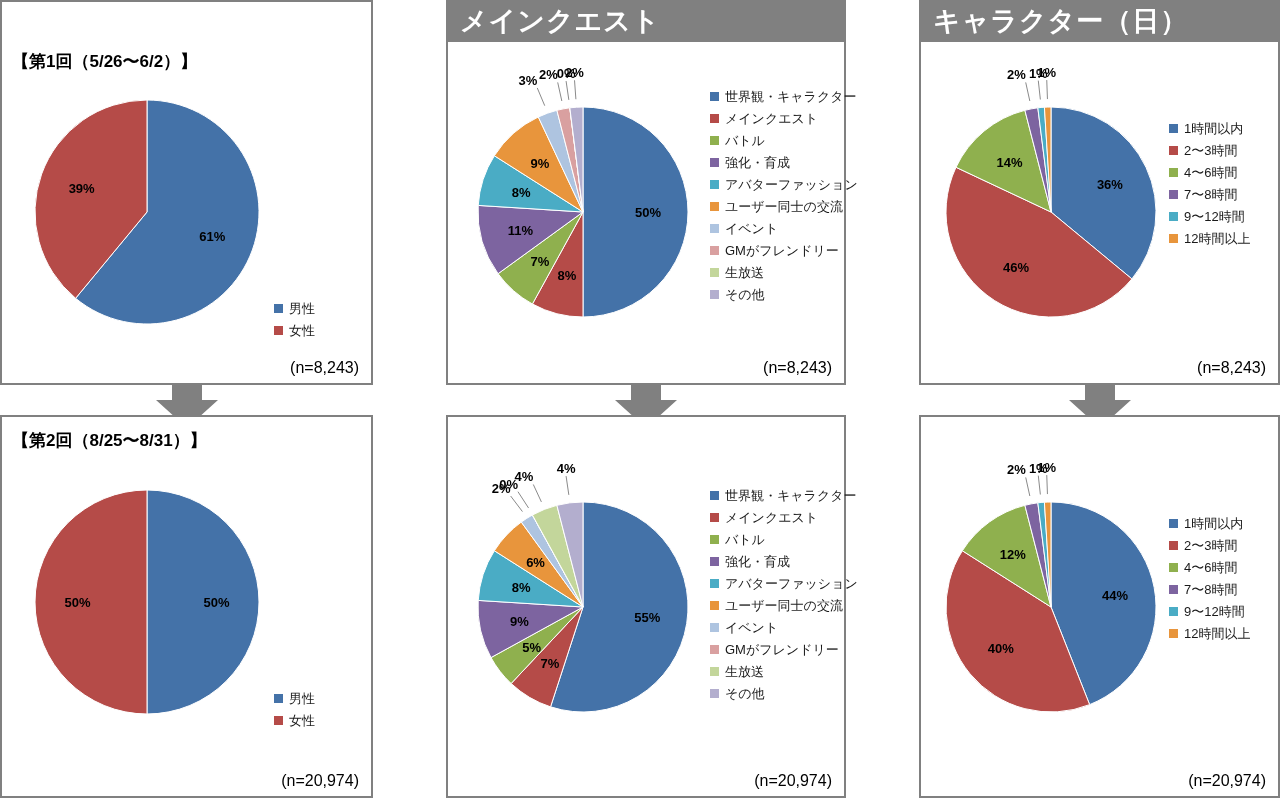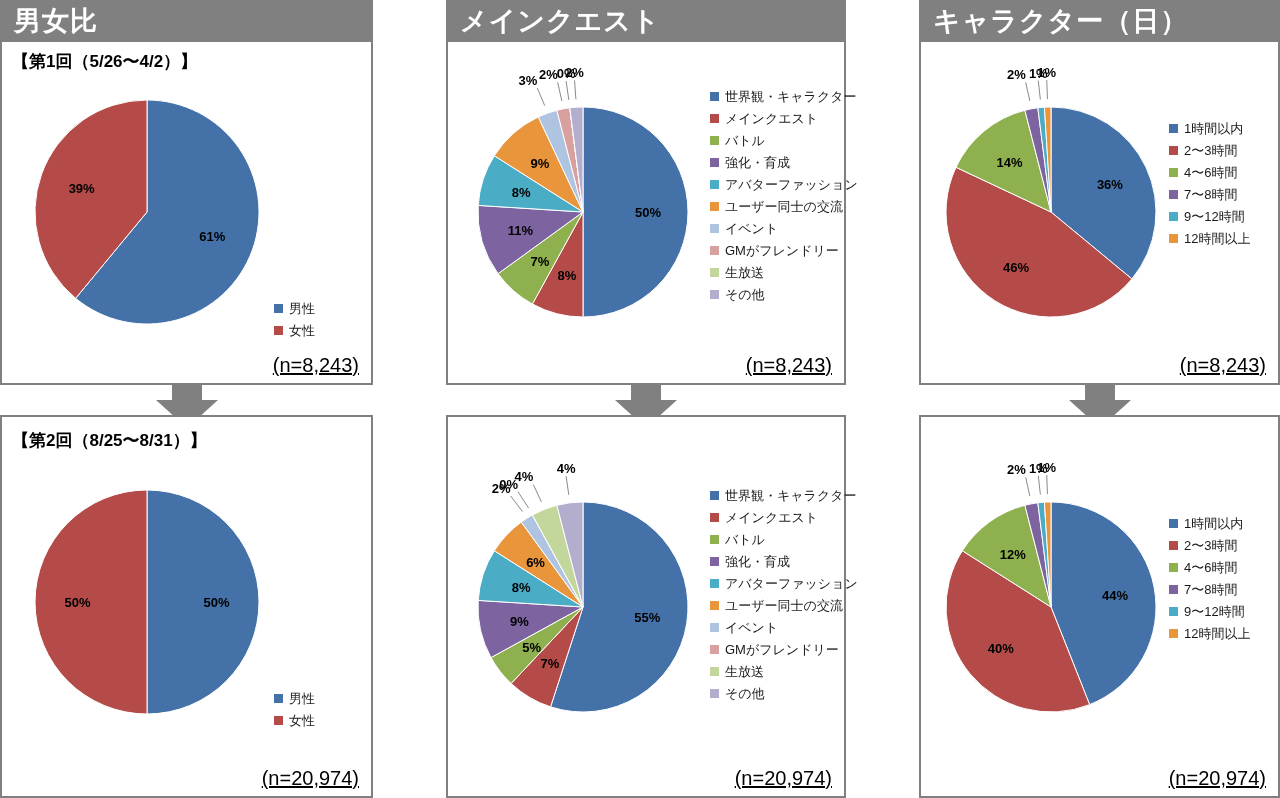--- a/index.html
+++ b/index.html
@@ -27,21 +27,21 @@
     box-sizing:border-box;
     position:relative;
     background:#ffffff;
   }
   .round-label{
     position:absolute;left:10px;top:10px;
     font-size:17px;font-weight:bold;color:#000;
   }
   .n-label{
     position:absolute;right:12px;bottom:6px;
-    font-size:20px;color:#000;text-decoration:underline;
+    font-size:16px;color:#000;
   }
   .chart-wrap{position:absolute;inset:0;}
   svg.pie{position:absolute;}
   .legend{
     position:absolute;
     font-size:13px;
     color:#1a1a1a;
     line-height:1.0;
     text-align:center;
   }
@@ -61,22 +61,21 @@
   .arrow-cell{display:flex;align-items:center;justify-content:center;}
   .arrow{width:62px;height:56px;}
   .spacer{background:#ffffff;}
 </style>
 </head>
 <body>
 
 <div class="grid">
 
   <div class="panel" style="grid-column:1;grid-row:1;">
-    <div class="col-title">男女比</div>
-    <div class="round-label" style="top:48px;">【第1回（5/26〜4/2）】</div>
+    <div class="round-label" style="top:48px;">【第1回（5/26〜6/2）】</div>
     <div class="chart-wrap" id="c-gender-first">
         <svg class="pie" width="260" height="280" viewBox="0 0 260 280" style="left: 20px; top: 75px;">
           <path d="M 125 135 L 125 23 A 112 112 0 1 1 53.608513148146756 221.29748319088839 Z" fill="#4472a8" stroke="#ffffff" stroke-width="1"></path>
           <text x="190.3347605961814" y="163.52196118183303" text-anchor="middle" class="pct">61%</text>
           <path d="M 125 135 L 53.608513148146756 221.29748319088839 A 112 112 0 0 1 124.99999999999999 23 Z" fill="#b54b48" stroke="#ffffff" stroke-width="1"></path>
           <text x="59.665239403818575" y="116.478038818167" text-anchor="middle" class="pct">39%</text>
         </svg>
         <div class="legend" style="left: 272px; top: 300px;">
           <div class="legend-row">
             <span class="legend-sw" style="background: rgb(68, 114, 168);"></span>

